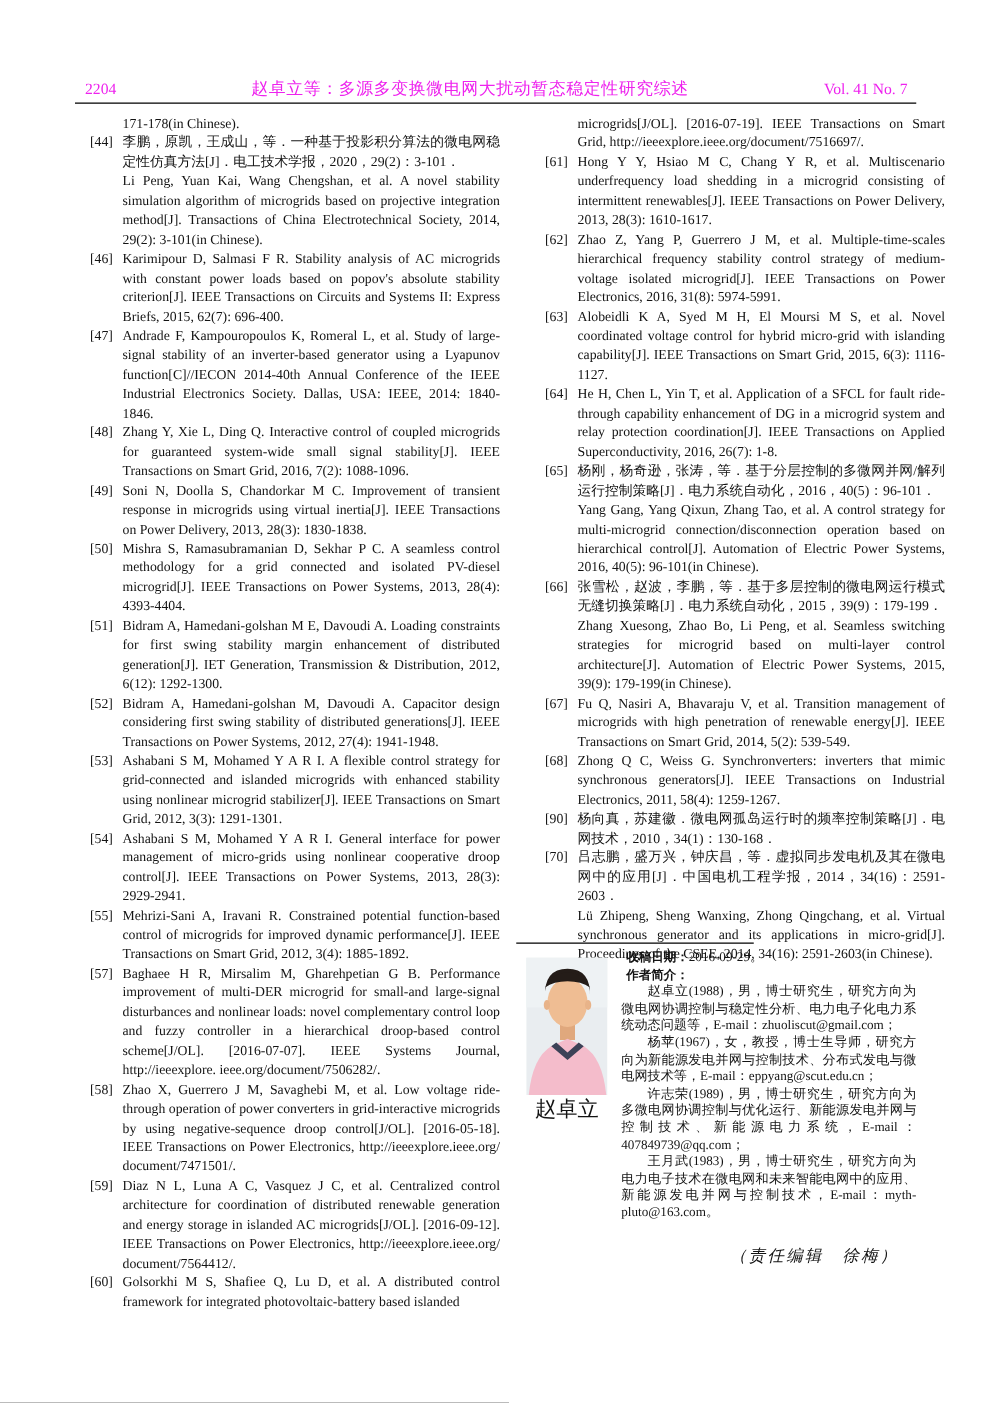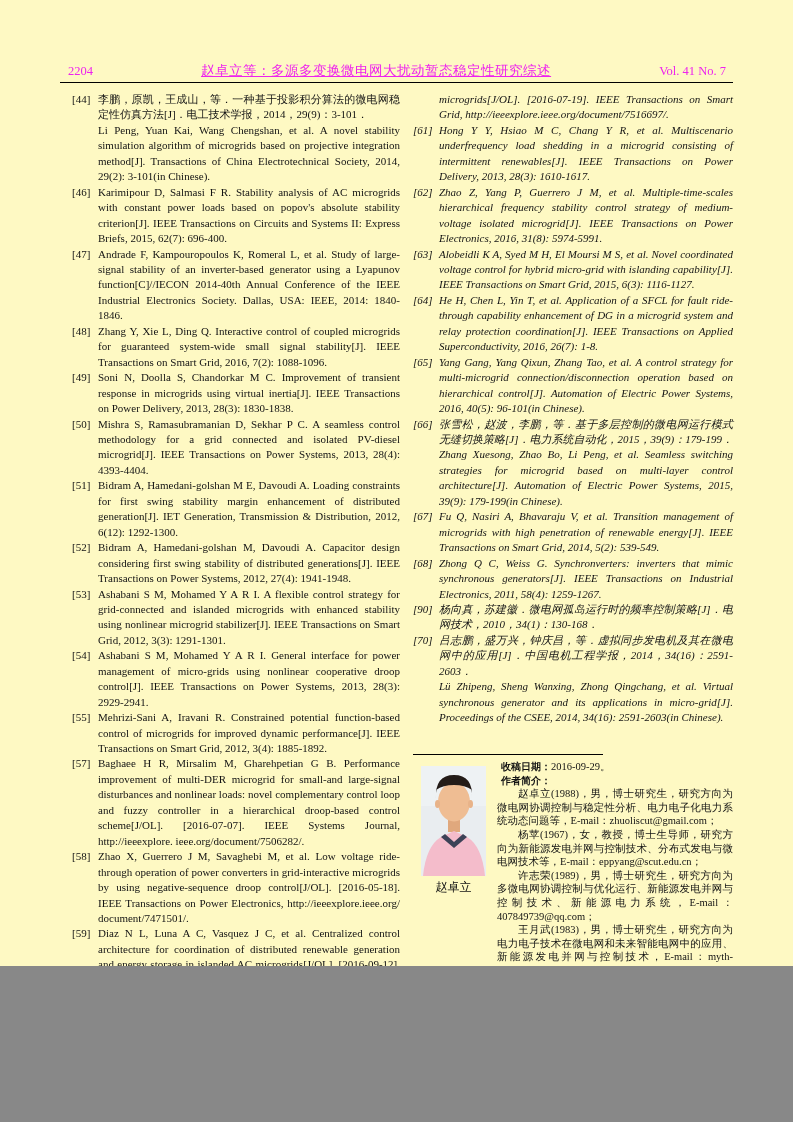--- a/index.html
+++ b/index.html
@@ -1,55 +1,55 @@
 <!DOCTYPE html>
 <html><head>
 <meta charset="utf-8">
 <style>
   html,body{margin:0;padding:0;background:#888;}
   .page{
     position:relative;
-    width:793px;height:966px;
-    background:#fef9c3;
+    width:793px;height:1122px;
+    background:#ffffff;
     font-family:"Liberation Serif","DejaVu Serif",serif;
     color:#131313;
     overflow:hidden;
   }
   
   .header{
     position:absolute;top:62px;left:68px;width:658px;
     display:flex;align-items:baseline;justify-content:space-between;
     font-size:12.5px;
   }
-  .header-title{font-size:13.5px;letter-spacing:.5px;text-decoration:underline;}
+  .header-title{font-size:13.5px;letter-spacing:.5px;}
   .header-rule{
     position:absolute;top:82px;left:60px;width:673px;
     border-top:1.6px solid #000;height:0;
   }
   
   .col{
     position:absolute;top:92px;
     font-size:11px;line-height:15.45px;
     text-align:justify;
   }
   .col-left{left:72px;width:328px;}
-  .col-right{left:413px;width:320px;font-style:italic;}
+  .col-right{left:436px;width:320px;}
   .ref{position:relative;padding-left:26px;}
   .ref-label{position:absolute;left:0;top:0;}
   .ref-part{margin:0;text-align:justify;overflow-wrap:break-word;}
   
   .bio{
     position:absolute;left:413px;top:754px;width:320px;
     font-size:10.5px;line-height:13.6px;
   }
   .bio-rule{width:190px;border-top:1.3px solid #000;height:0;}
   .bio-row{display:flex;margin-top:5px;}
   .photo-col{flex:none;width:84px;box-sizing:border-box;padding:6px 0 0 8px;}
   .photo-frame{width:65px;height:110px;display:block;}
-  .photo-caption{width:65px;text-align:center;margin:5px 0 18px 0;font-size:12px;}
+  .photo-caption{width:65px;text-align:center;margin:5px 0 18px 0;font-size:17px;}
   .bio-text{flex:1;min-width:0;}
   .bio-line{margin:0;text-indent:4px;}
   .bio-label-strong{font-family:"Liberation Sans","DejaVu Sans",sans-serif;font-weight:bold;font-size:10px;}
   .bio-entry{margin:0;text-indent:2em;text-align:justify;overflow-wrap:break-word;}
   .editor-note{
     margin:20px 14px 12px 0;text-align:right;
     font-size:13px;font-style:italic;letter-spacing:2px;
   }
 </style>
 </head>
@@ -59,26 +59,33 @@
 
   <div class="header" style="color: rgb(238, 34, 238);">
     <span>2204</span>
     <span class="header-title">赵卓立等：多源多变换微电网大扰动暂态稳定性研究综述</span>
     <span>Vol. 41 No. 7</span>
   </div>
   <div class="header-rule"></div>
 
   <section class="col col-left">
 
+      <div class="ref">
+        <span class="ref-label"></span>
+        <div class="ref-parts">
+
+        <p class="ref-part">171-178(in Chinese).</p>
+        </div>
+      </div>
 
       <div class="ref">
         <span class="ref-label">[44]</span>
         <div class="ref-parts">
 
-        <p class="ref-part">李鹏，原凯，王成山，等．一种基于投影积分算法的微电网稳定性仿真方法[J]．电工技术学报，2014，29(9)：3-101．</p>
+        <p class="ref-part">李鹏，原凯，王成山，等．一种基于投影积分算法的微电网稳定性仿真方法[J]．电工技术学报，2020，29(2)：3-101．</p>
           <p class="ref-part">Li Peng, Yuan Kai, Wang Chengshan, et al. A novel stability simulation algorithm of microgrids based on projective integration method[J]. Transactions of China Electrotechnical Society, 2014, 29(2): 3-101(in Chinese).</p>
         </div>
       </div>
 
 
       <div class="ref">
         <span class="ref-label">[46]</span>
         <div class="ref-parts">
 
         <p class="ref-part">Karimipour D, Salmasi F R. Stability analysis of AC microgrids with constant power loads based on popov's absolute stability criterion[J]. IEEE Transactions on Circuits and Systems II: Express Briefs, 2015, 62(7): 696-400.</p>
@@ -230,20 +237,21 @@
         <div class="ref-parts">
 
         <p class="ref-part">He H, Chen L, Yin T, et al. Application of a SFCL for fault ride-through capability enhancement of DG in a microgrid system and relay protection coordination[J]. IEEE Transactions on Applied Superconductivity, 2016, 26(7): 1-8.</p>
         </div>
       </div>
 
       <div class="ref">
         <span class="ref-label">[65]</span>
         <div class="ref-parts">
 
+        <p class="ref-part">杨刚，杨奇逊，张涛，等．基于分层控制的多微网并网/解列运行控制策略[J]．电力系统自动化，2016，40(5)：96-101．</p>
           <p class="ref-part">Yang Gang, Yang Qixun, Zhang Tao, et al. A control strategy for multi-microgrid connection/disconnection operation based on hierarchical control[J]. Automation of Electric Power Systems, 2016, 40(5): 96-101(in Chinese).</p>
         </div>
       </div>
 
       <div class="ref">
         <span class="ref-label">[66]</span>
         <div class="ref-parts">
 
         <p class="ref-part">张雪松，赵波，李鹏，等．基于多层控制的微电网运行模式无缝切换策略[J]．电力系统自动化，2015，39(9)：179-199．</p>
           <p class="ref-part">Zhang Xuesong, Zhao Bo, Li Peng, et al. Seamless switching strategies for microgrid based on multi-layer control architecture[J]. Automation of Electric Power Systems, 2015, 39(9): 179-199(in Chinese).</p>

